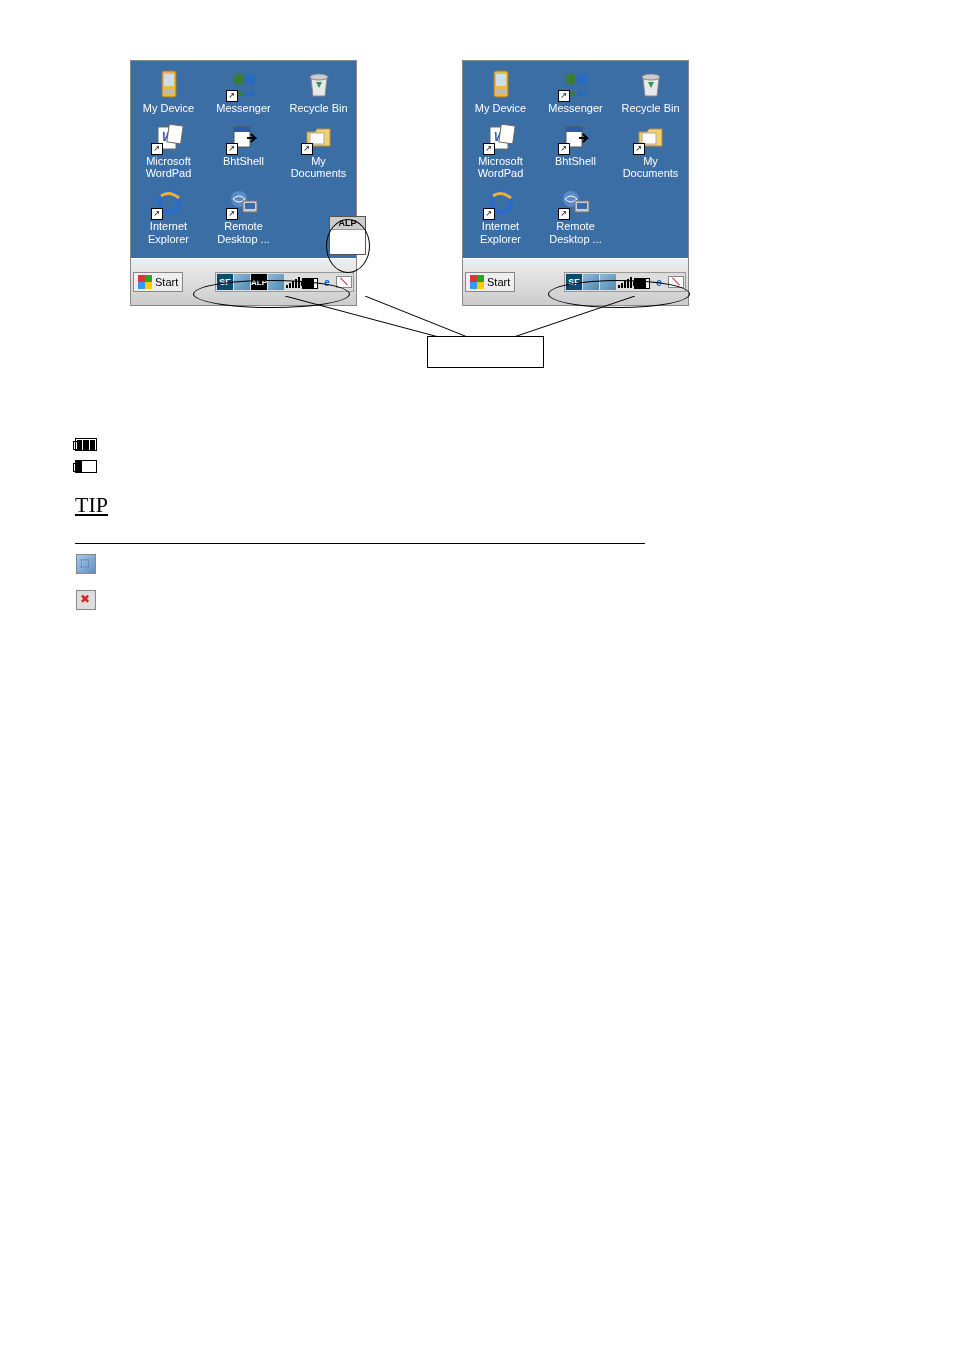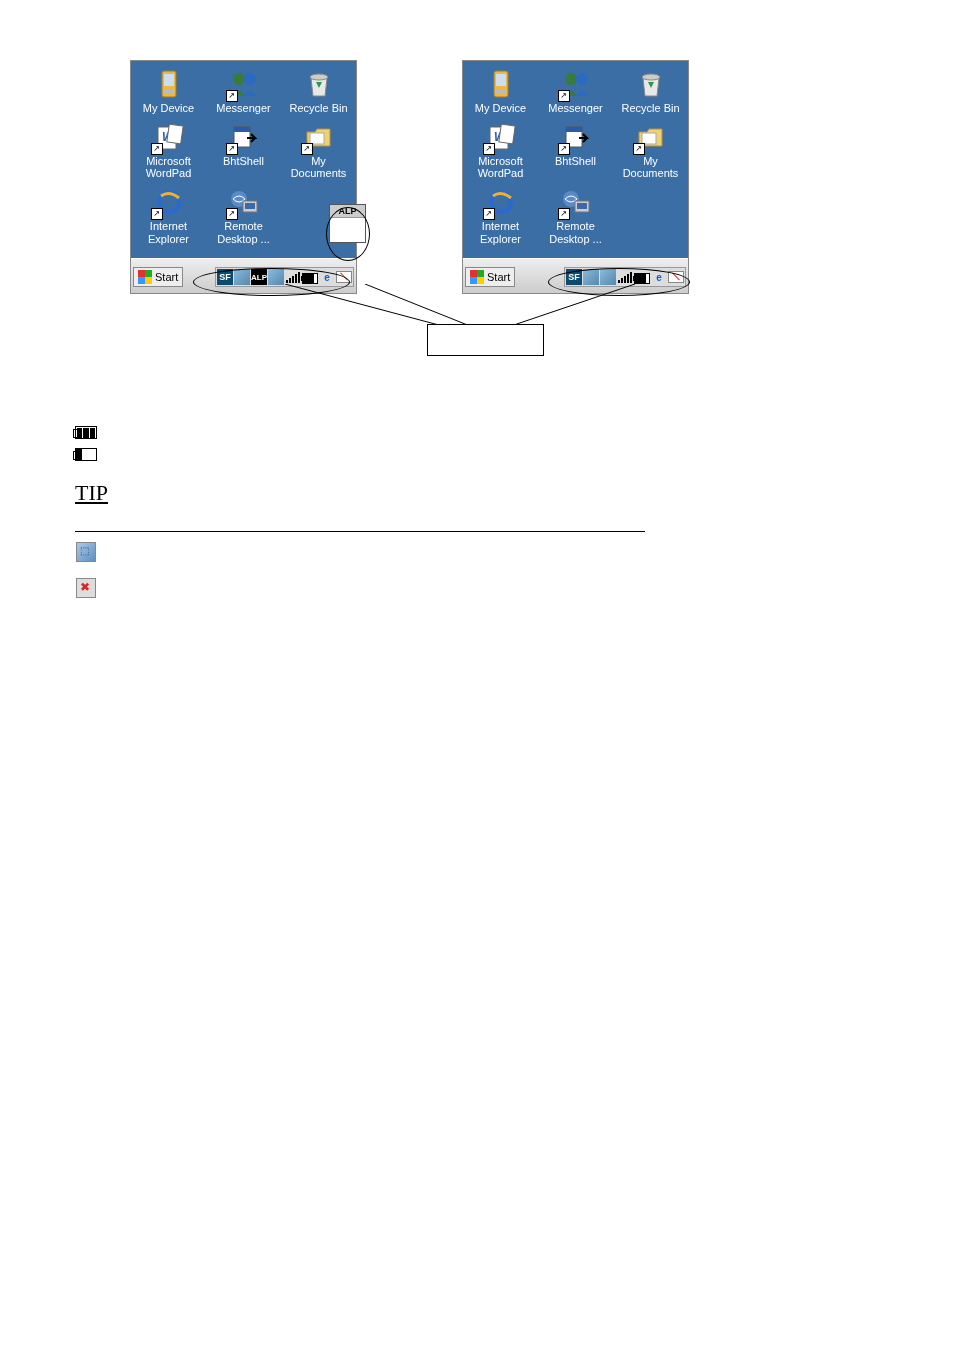--- a/index.html
+++ b/index.html
@@ -4,21 +4,21 @@
 <style>
   body{font-family:Arial,sans-serif;font-size:13px;color:#000;margin:0;padding:60px 75px;background:#fff;width:954px;box-sizing:border-box}
   .shots{display:flex;gap:105px;justify-content:flex-start;margin-left:55px}
   .device{width:225px;background:#3a6ea5;position:relative;border:1px solid #888}
   .grid{display:grid;grid-template-columns:1fr 1fr 1fr;padding:4px 0 10px 0}
   .cell{display:flex;flex-direction:column;align-items:center;color:#fff;font-size:11px;text-align:center;padding:3px 0;line-height:1.15}
   .ic{width:32px;height:32px;display:flex;align-items:center;justify-content:center;margin-bottom:2px}
   .shortcut{position:relative}
   .shortcut::after{content:"↗";position:absolute;bottom:-2px;left:-2px;font-size:8px;background:#fff;color:#000;border:1px solid #000;width:10px;height:10px;line-height:10px;text-align:center}
   .lbl{padding:0 1px}
-  .taskbar{height:22px;background:linear-gradient(#eee,#ccc);border-top:1px solid #fff;display:flex;align-items:flex-end;padding:6px 2px;gap:4px}
+  .taskbar{height:22px;background:linear-gradient(#eee,#ccc);border-top:1px solid #fff;display:flex;align-items:center;padding:12px 2px;gap:4px}
   .start{height:18px;border:1px solid #888;background:#eee;display:flex;align-items:center;padding:0 4px;font-size:11px;gap:3px}
   .flag{width:14px;height:14px;display:grid;grid-template-columns:1fr 1fr;grid-template-rows:1fr 1fr}
   .flag div:nth-child(1){background:#d33}
   .flag div:nth-child(2){background:#2a2}
   .flag div:nth-child(3){background:#39f}
   .flag div:nth-child(4){background:#fc0}
   .tray{display:flex;align-items:center;gap:1px;margin-left:auto;border:1px solid #999;padding:1px;background:#ddd}
   .tic{width:16px;height:16px;display:flex;align-items:center;justify-content:center;font-size:10px}
   .sf{background:#0c4a6e;color:#fff;font-weight:bold;font-size:9px}
   .alp{background:#000;color:#fff;font-weight:bold;font-size:8px}

